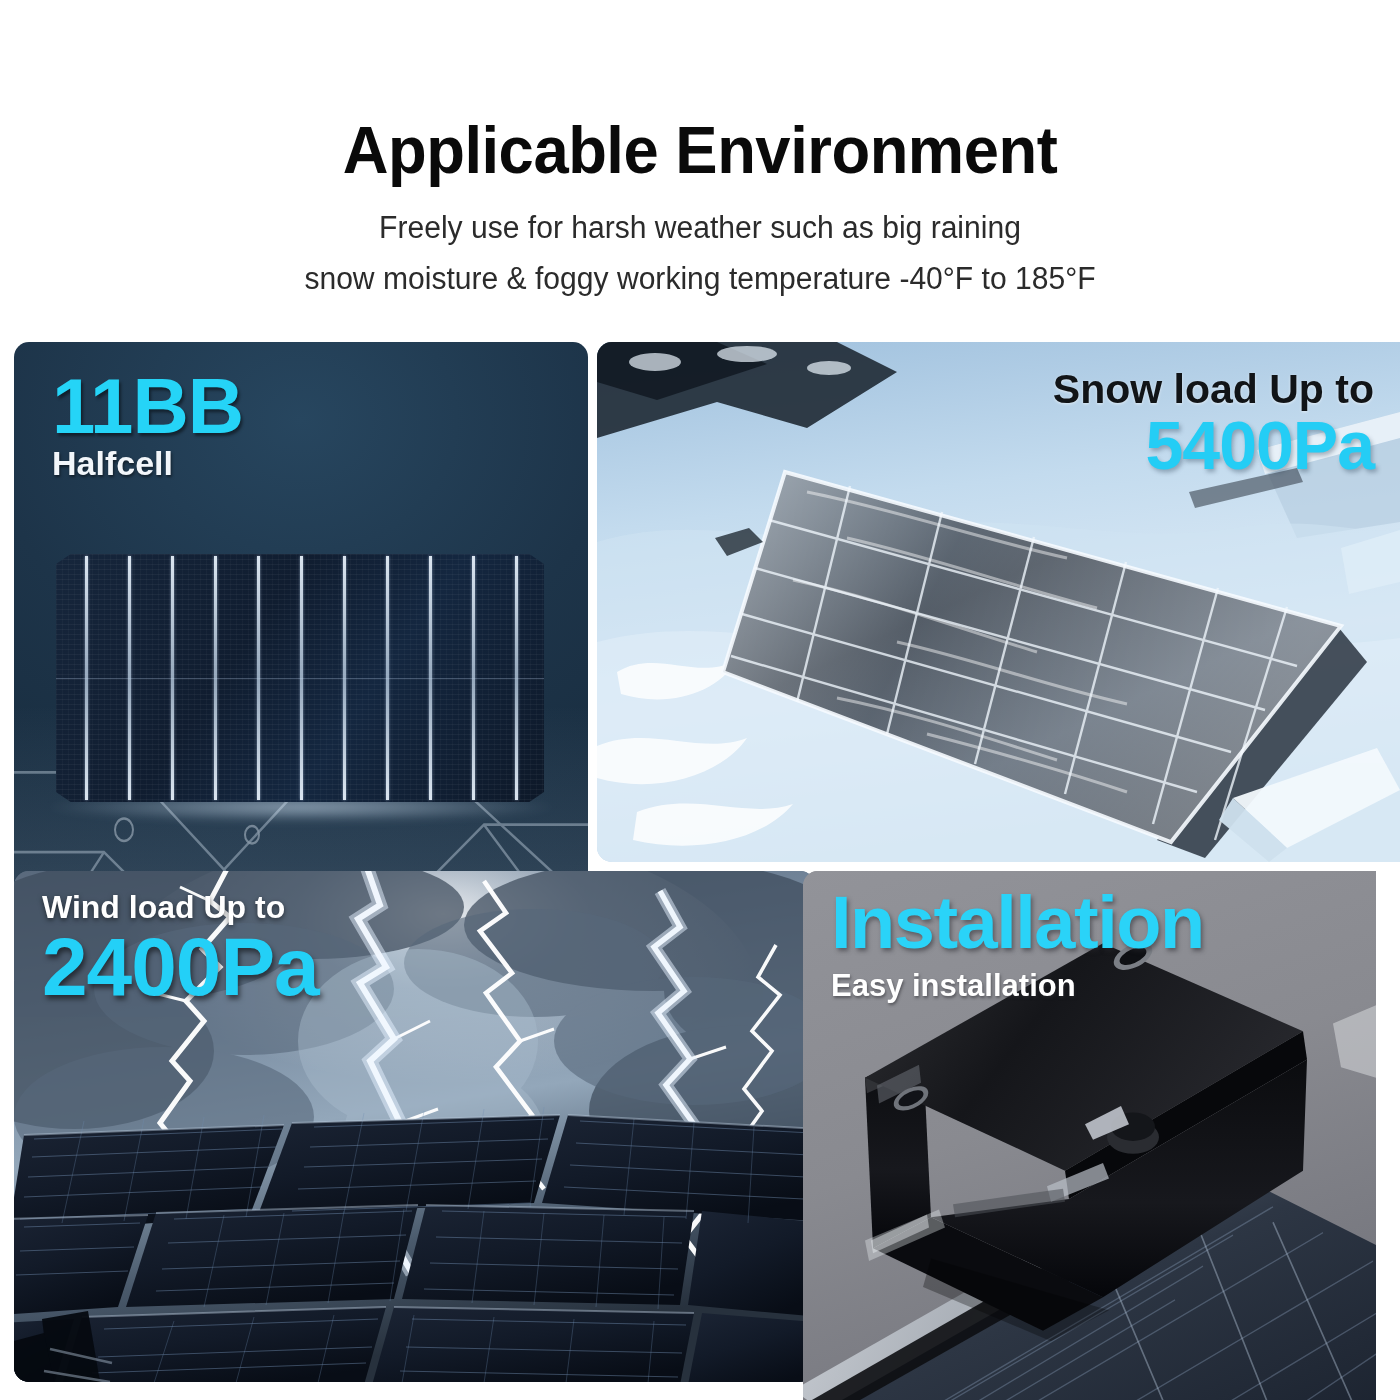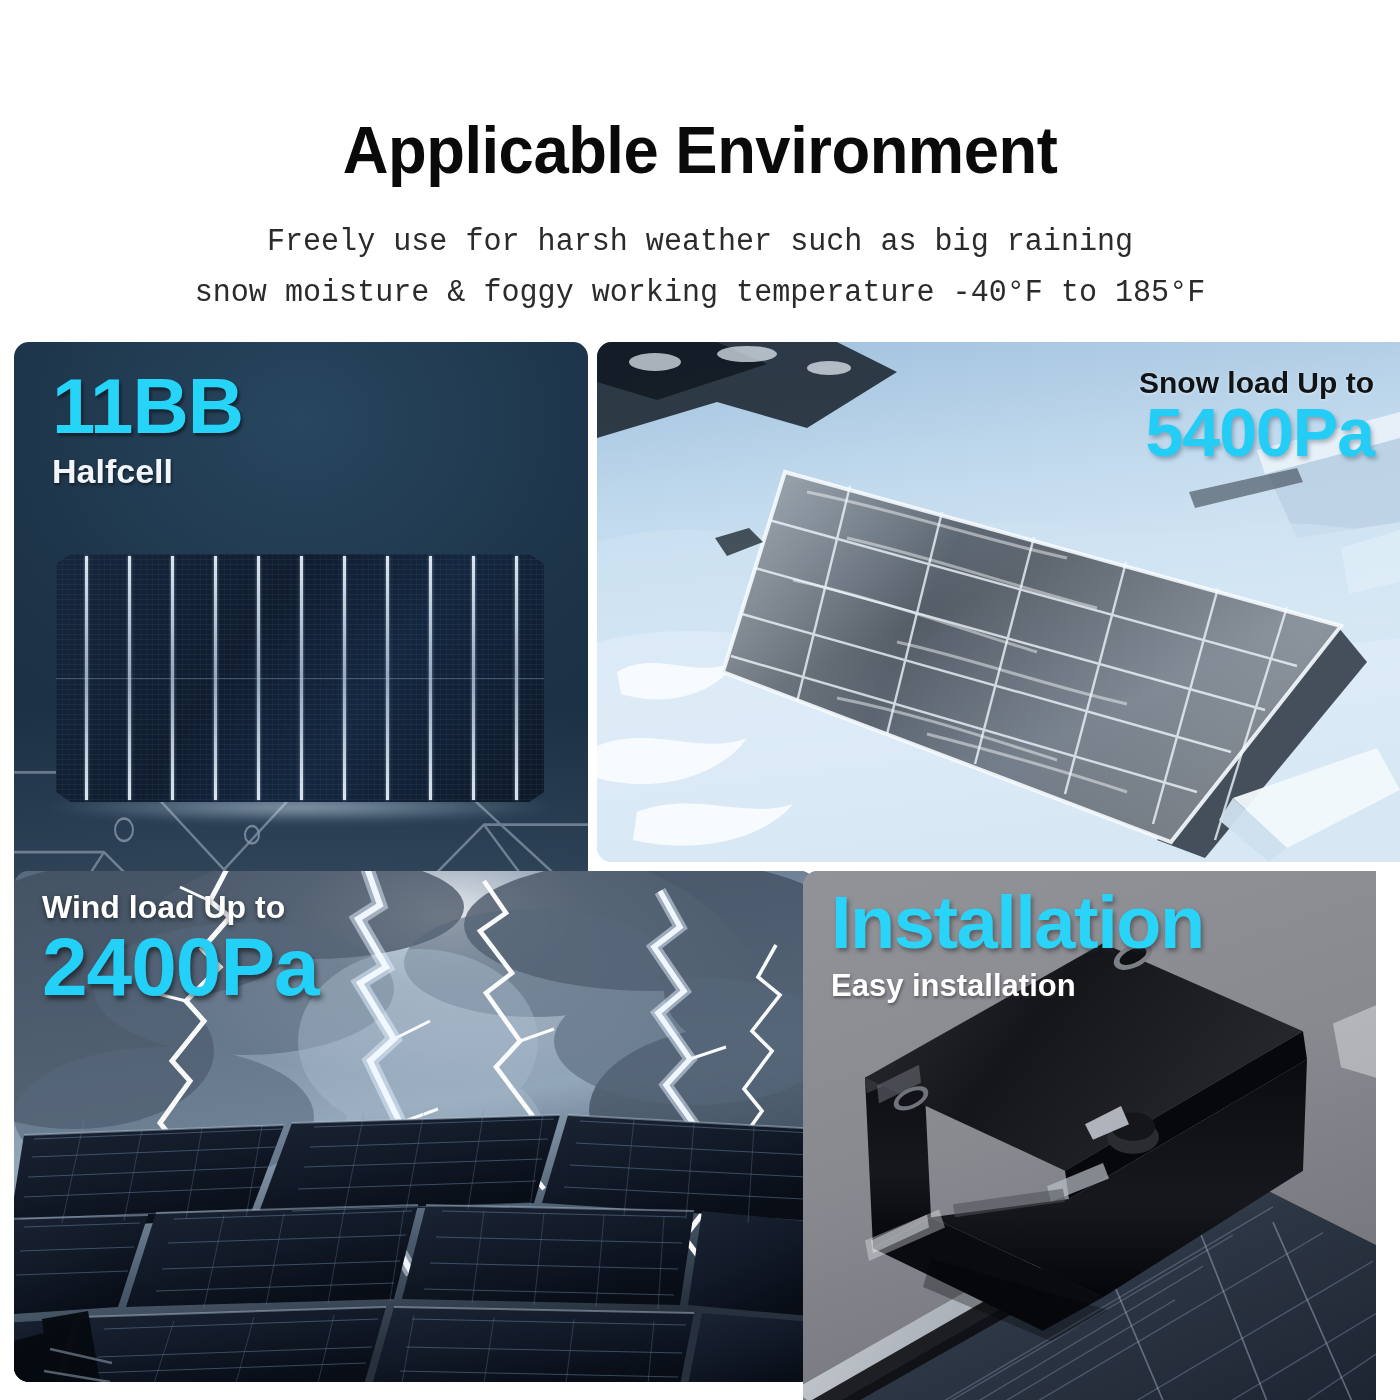--- a/index.html
+++ b/index.html
@@ -14,21 +14,21 @@
   
   .header { width:1400px; padding-top:116px; text-align:center; }
   .page-title {
     font-size:66px;
     font-weight:bold;
     color:#0a0a0a;
     letter-spacing:-0.5px;
     line-height:1.05;
     transform:scaleX(0.96);
   }
-  .subtitle-block { margin-top:32px;font-family:Liberation Mono, monospace; }
+  .subtitle-block { margin-top:18px; }
   .subtitle-line {
     font-size:31px;
     font-weight:400;
     color:#2b2b2b;
     line-height:1.62;
     transform:scaleX(0.97);
   }
 
   
   .grid { position:absolute; left:0; top:342px; width:1400px; height:1058px; }
@@ -75,36 +75,35 @@
     background:linear-gradient(to bottom, rgba(235,245,255,0.92), rgba(200,220,240,0.72) 50%, rgba(235,245,255,0.92));
     box-shadow:0 0 3px rgba(210,230,255,0.55);
   }
   .panel-label-wrap { position:absolute; left:38px; top:26px; }
   .big-cyan-1 {
     font-size:78px; font-weight:bold; color:#25d4f7; line-height:0.98;
     letter-spacing:-1px;
     text-shadow:2px 3px 3px rgba(0,0,0,0.45);
   }
   .sub-white-1 {
-    margin-top:8px;
     font-size:34px; font-weight:bold; color:#f2f6fa;
     text-shadow:1px 2px 3px rgba(0,0,0,0.5);
   }
 
   
   #panel-snow {
     left:597px; top:0; width:803px; height:520px;
     border-radius:15px 0 0 15px;
     background:linear-gradient(168deg,#bcd4e8 0%, #cfe2f2 32%, #e3eef8 60%, #cddeed 100%);
   }
   .snow-bg { position:absolute; inset:0; }
   .snow-bg svg { width:100%; height:100%; display:block; }
   .snow-text { position:absolute; right:26px; top:24px; text-align:right; }
   .snow-cap {
-    font-size:30px; font-weight:bold; color:#111417;
+    font-size:41px; font-weight:bold; color:#111417;
     text-shadow:0 1px 3px rgba(255,255,255,0.55);
   }
   .snow-big {
     margin-top:-2px;
     font-size:68px; font-weight:bold; color:#24cdf5; line-height:1.02;
     letter-spacing:-1px;
     text-shadow:2px 3px 4px rgba(40,60,80,0.35);
   }
 
   

